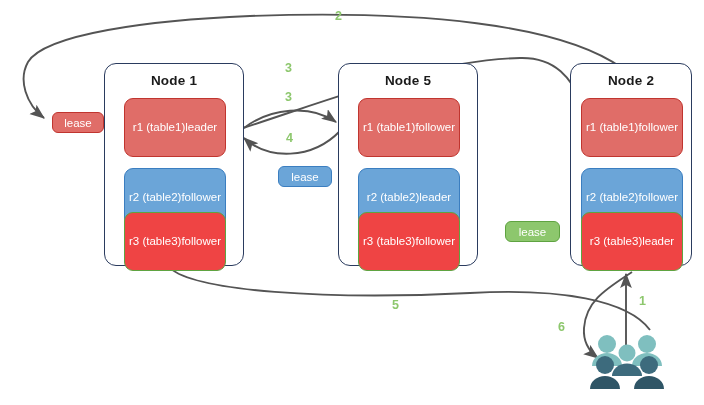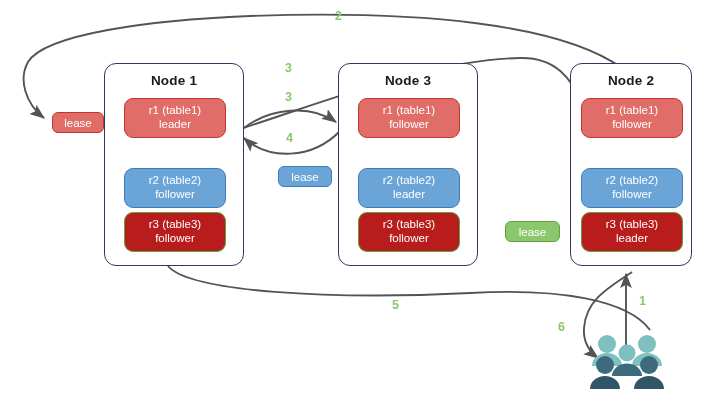--- a/index.html
+++ b/index.html
@@ -26,35 +26,35 @@
     text-align:center;
     font-size:13.5px;
     font-weight:bold;
     color:#1a1a1a;
     letter-spacing:.2px;
   }
   .replica{
     position:absolute;
     left:19px;
     width:102px;
-    height:40px;
+    height:59px;
     border-radius:9px;
     box-sizing:border-box;
     display:flex;
-    flex-direction:column;
+    flex-direction:row;
     align-items:center;
     justify-content:center;
     line-height:1.18;
     font-size:11.5px;
     color:#ffffff;
   }
   .replica span{display:block;text-align:center;}
   .rep-red{background:#e06d68;border:1.6px solid #c0352f;}
   .rep-blue{background:#6ba5d8;border:1.6px solid #3b7ec0;margin-top:12px;}
-  .rep-green{background:#b91c1c;border:1.6px solid #5fa341;justify-content:center;}
+  .rep-green{background:#ef4444;border:1.6px solid #5fa341;justify-content:center;}
 
   .lease{
     position:absolute;
     height:21px;
     border-radius:6px;
     box-sizing:border-box;
     display:flex;align-items:center;justify-content:center;
     font-size:11.5px;
     color:#ffffff;
   }
@@ -108,21 +108,21 @@
       <span>r2 (table2)</span>
       <span>follower</span>
     </div>
     <div class="replica rep-green" style="top:148px;">
       <span>r3 (table3)</span>
       <span>follower</span>
     </div>
   </div>
 
   <div class="node-box" style="left:338px;top:63px;width:140px;height:203px;">
-    <div class="node-title">Node 3</div>
+    <div class="node-title">Node 5</div>
     <div class="replica rep-red" style="top:34px;">
       <span>r1 (table1)</span>
       <span>follower</span>
     </div>
     <div class="replica rep-blue" style="top:92px;">
       <span>r2 (table2)</span>
       <span>leader</span>
     </div>
     <div class="replica rep-green" style="top:148px;">
       <span>r3 (table3)</span>

